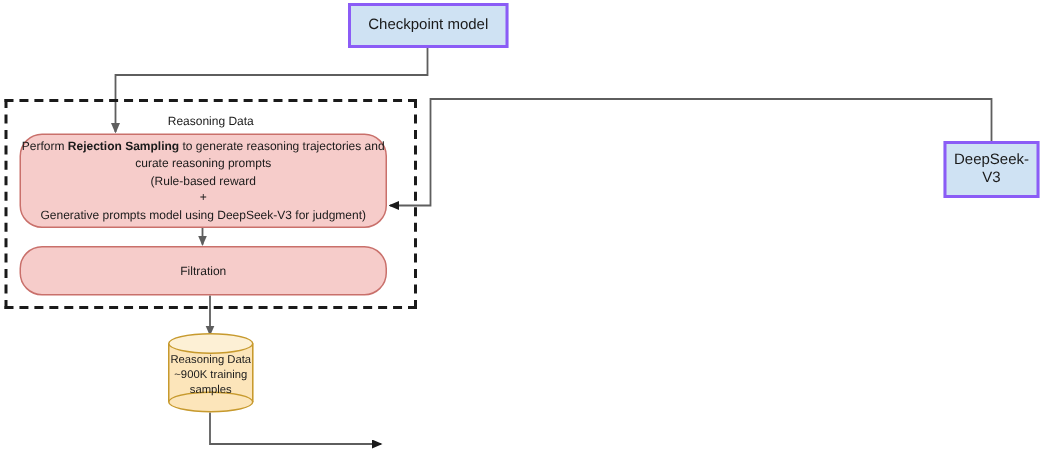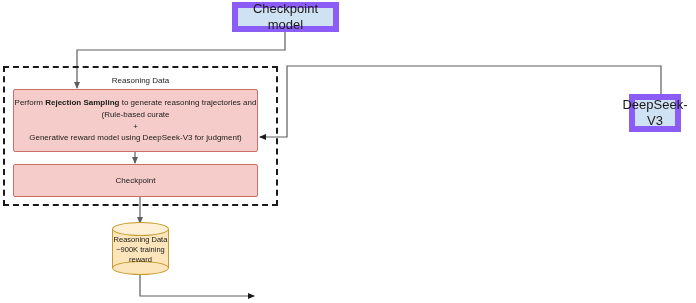--- a/index.html
+++ b/index.html
@@ -31,30 +31,30 @@
     box-sizing: border-box;
     display: flex;
     flex-direction: column;
     align-items: center;
     justify-content: center;
     text-align: center;
   }
   
   .box-blue {
     background: #cfe2f3;
-    border: 6px solid #8b5cf6;
+    border: 2px solid #8b5cf6;
     color: #1a1a1a;
-    font-size: 13px;
+    font-size: 10px;
     line-height: 1.25;
   }
   
   .box-pink {
     background: #f6ccca;
     border: 1px solid #c9706b;
-    border-radius: 2px;
+    border-radius: 15px;
     color: #1a1a1a;
     font-size: 8px;
     line-height: 1.45;
   }
   .box-pink .line {
     display: block;
     white-space: nowrap;
   }
   .box-pink b {
     font-weight: bold;
@@ -160,39 +160,40 @@
     </g>
   </svg>
 
   <div class="group-dashed" style="left:3px; top:66px; width:275px; height:140px;"></div>
   <div class="group-label" style="left:3px; top:76px; width:275px;">Reasoning Data</div>
 
   <div class="node box-blue" style="left:232px; top:2px; width:107px; height:30px;">
     <span>Checkpoint model</span>
   </div>
 
-  <div class="node box-blue" style="left:629px; top:94px; width:52px; height:38px;">
+  <div class="node box-blue" style="left:629px; top:94px; width:64px; height:38px;">
     <span>DeepSeek-V3</span>
   </div>
 
   <div class="node box-pink" style="left:13px; top:89px; width:245px; height:63px;">
     <span class="line"><span>Perform </span><b>Rejection Sampling</b><span> to generate reasoning trajectories and</span></span>
-    <span class="line">(Rule-based curate</span>
+    <span class="line">curate reasoning prompts</span>
+    <span class="line">(Rule-based reward</span>
     <span class="line">+</span>
-    <span class="line">Generative reward model using DeepSeek-V3 for judgment)</span>
+    <span class="line">Generative prompts model using DeepSeek-V3 for judgment)</span>
   </div>
 
   <div class="node box-pink" style="left:13px; top:164px; width:245px; height:33px;">
-    <span class="line">Checkpoint</span>
+    <span class="line">Filtration</span>
   </div>
 
   <div class="cylinder" style="left:112px; top:222px; width:57px; height:53px;">
     <div class="cyl-body"></div>
     <div class="cyl-bottom"></div>
     <div class="cyl-top"></div>
     <div class="cyl-text">
       <span class="line">Reasoning Data</span>
       <span class="line">~900K training</span>
-      <span class="line">reward</span>
+      <span class="line">samples</span>
     </div>
   </div>
 
 </div>
 
 </body></html>

